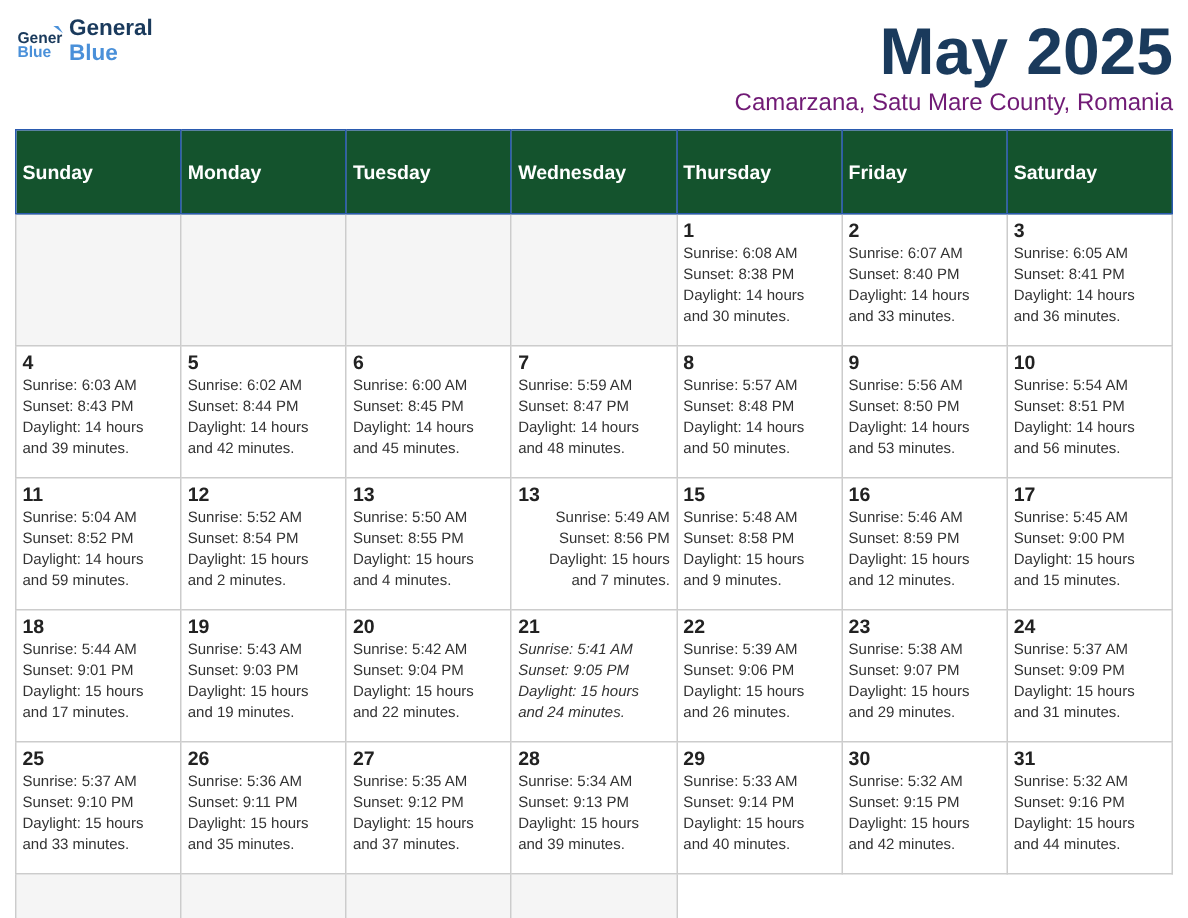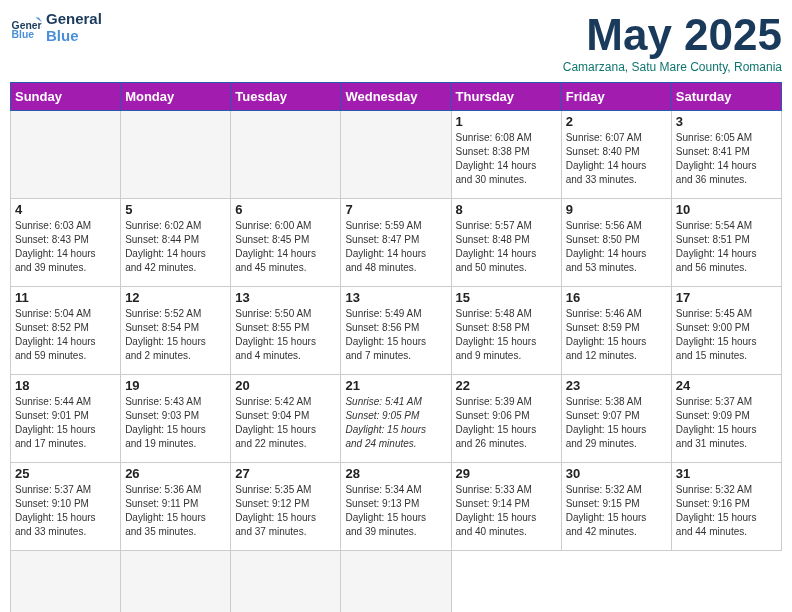--- a/index.html
+++ b/index.html
@@ -27,33 +27,33 @@
     }
     .title-block {
       text-align: right;
     }
     .month-title {
       font-size: 44px;
       font-weight: bold;
       color: #1a3a5c;
     }
     .location-title {
-      font-size: 12px;
-      color: #0f766e;
+      font-size: 16px;
+      color: #701a75;
     }
     .calendar {
       width: 100%;
       border-collapse: collapse;
     }
     .calendar th {
-      background: #a21caf;
+      background: #14532d;
       color: #fff;
       font-size: 13px;
       font-weight: bold;
-      padding: 6px 4px;
+      padding: 20px 4px;
       text-align: left;
       border: 1px solid #2a5aaf;
     }
     .calendar td {
       width: calc(100% / 7);
       vertical-align: top;
       border: 1px solid #ccc;
       padding: 3px 4px;
       font-size: 10.5px;
       color: #222;
@@ -204,21 +204,21 @@
         </td>
         <td>
           <div class="day-num">13</div>
           <div class="cell-info" style="white-space: pre-line;">Sunrise: 5:50 AM
 Sunset: 8:55 PM
 Daylight: 15 hours
 and 4 minutes.</div>
         </td>
         <td>
           <div class="day-num">13</div>
-          <div class="cell-info" style="white-space: pre-line;">Sunrise: 5:49 AM
+          <div class="cell-info" style="white-space: pre-line; text-align: right;">Sunrise: 5:49 AM
 Sunset: 8:56 PM
 Daylight: 15 hours
 and 7 minutes.</div>
         </td>
         <td>
           <div class="day-num">15</div>
           <div class="cell-info" style="white-space: pre-line;">Sunrise: 5:48 AM
 Sunset: 8:58 PM
 Daylight: 15 hours
 and 9 minutes.</div>

